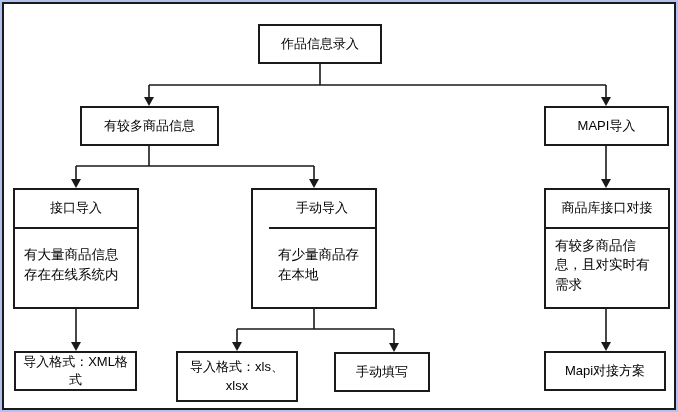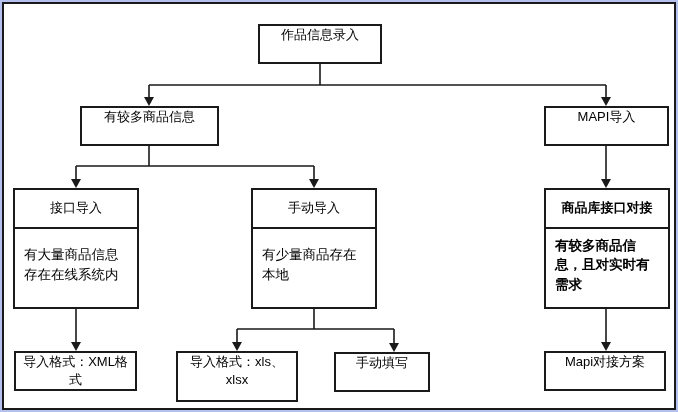--- a/index.html
+++ b/index.html
@@ -30,20 +30,21 @@
     position: absolute;
     box-sizing: border-box;
     border: 2px solid #1a1a1a;
     background: #ffffff;
     color: #000000;
     font-size: 13px;
     line-height: 1.4;
   }
   .node.simple {
     display: flex;
+    align-items: center;
     justify-content: center;
     text-align: center;
     padding: 0 4px;
   }
   .node.compound {
     display: flex;
     flex-direction: column;
     justify-content: flex-end;
   }
   .node-header {
@@ -62,22 +63,22 @@
     text-align: left;
     padding: 0 9px 6px 9px;
     font-size: 13.5px;
     line-height: 1.45;
   }
   
   .n-root          { left: 256px; top: 22px;  width: 124px; height: 40px; }
   .n-platform      { left: 78px;  top: 104px; width: 139px; height: 40px; }
   .n-mapi          { left: 542px; top: 104px; width: 125px; height: 40px; }
   .n-interface     { left: 11px;  top: 186px; width: 126px; height: 121px; }
-  .n-manual        { left: 249px; top: 186px; width: 126px; height: 121px; }
-  .n-prodlib       { left: 542px; top: 186px; width: 126px; height: 121px; font-weight: bold; }
+  .n-manual        { left: 249px; top: 186px; width: 126px; height: 121px; padding-left: 16px; }
+  .n-prodlib       { left: 542px; top: 186px; width: 126px; height: 121px; }
   .n-xml           { left: 12px;  top: 349px; width: 123px; height: 40px; }
   .n-xls           { left: 174px; top: 349px; width: 122px; height: 51px; }
   .n-fill          { left: 332px; top: 350px; width: 96px; height: 40px; }
   .n-mapiplan      { left: 542px; top: 349px; width: 122px; height: 40px; }
 </style>
 </head>
 <body>
 
 <div class="frame">
 

